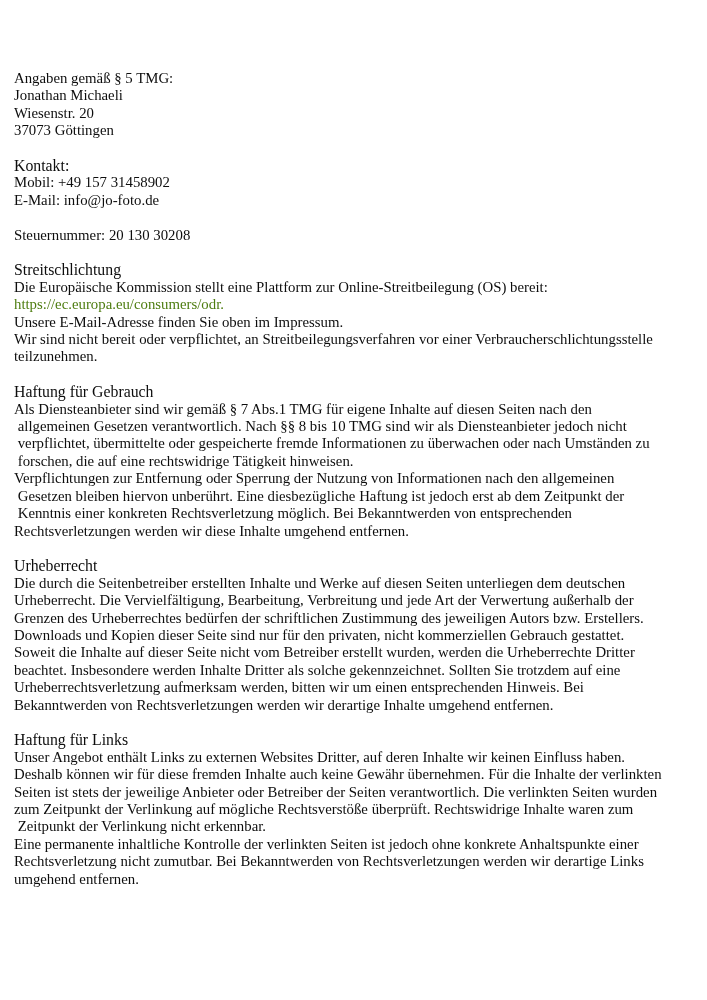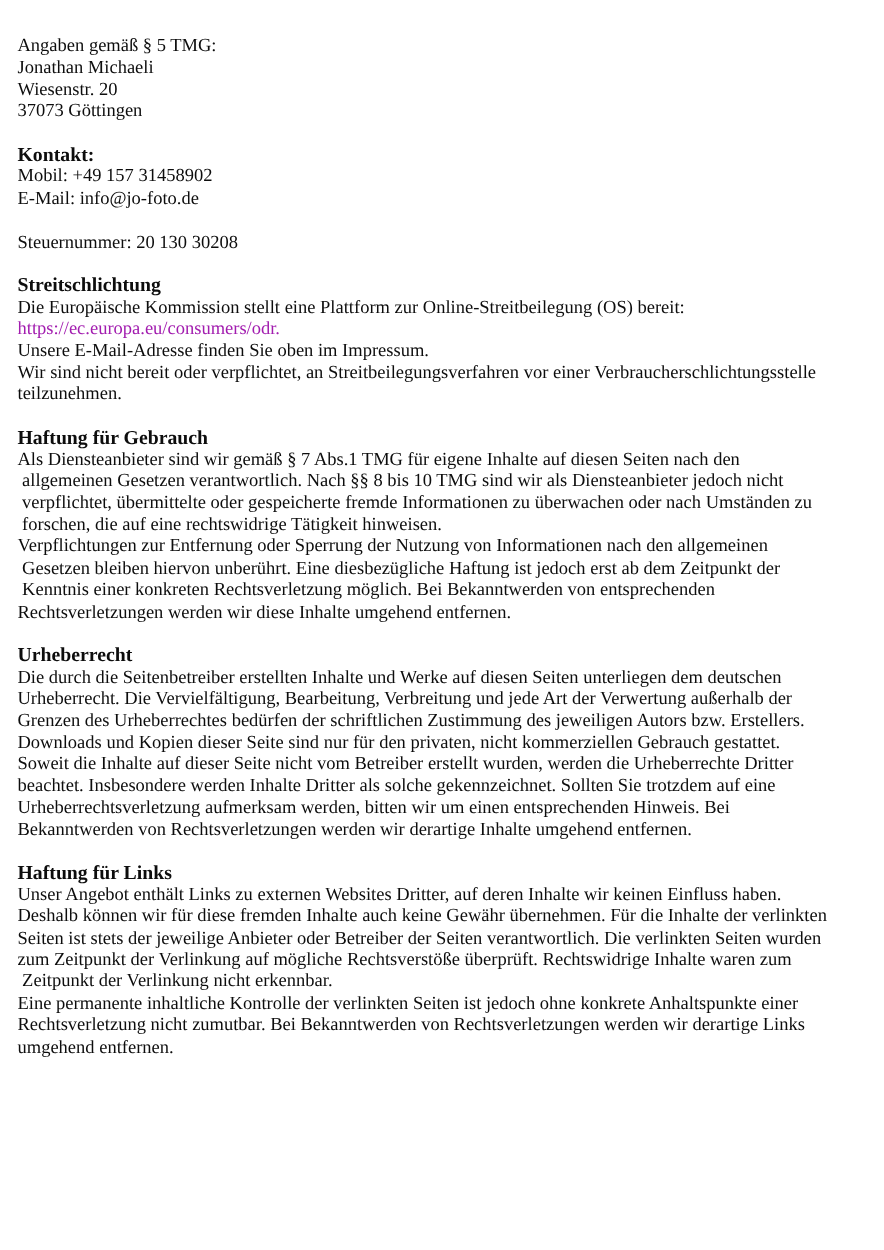--- a/index.html
+++ b/index.html
@@ -11,32 +11,33 @@
   }
   .page {
     box-sizing: border-box;
     width: 707px;
     height: 848px;
     padding: 29px 6px 0 14px;
     font-family: "Liberation Serif", "DejaVu Serif", serif;
     font-size: 14.8px;
     line-height: 17.4px;
     color: #0d0d0d;
+    margin-top: 41px;
   }
   .para { white-space: pre; }
   .heading {
-    font-weight: bold;
+    font-weight: normal;
     font-size: 15.8px;
     line-height: 17.4px;
     white-space: pre;
   }
   .section { margin-top: 17.4px; }
   .section--xl { margin-top: 34.8px; }
   .link {
-    color: #a21caf;
+    color: #4d7c0f;
     text-decoration: none;
     cursor: pointer;
   }
   .inline-row { white-space: pre; }
 </style>
 </head>
 <body>
 
 <div class="page">
 

